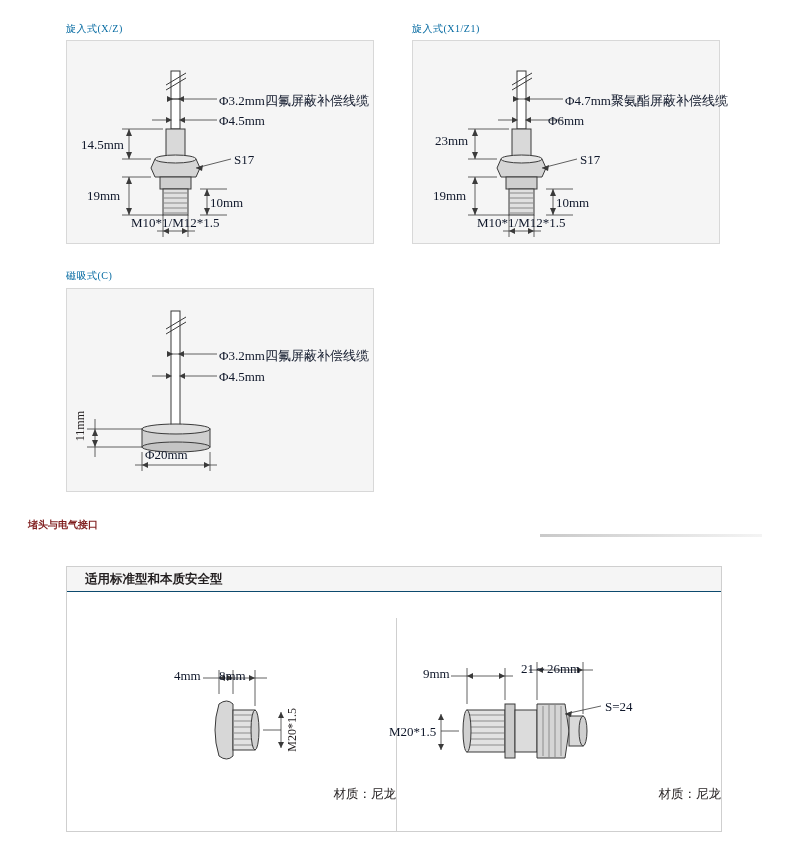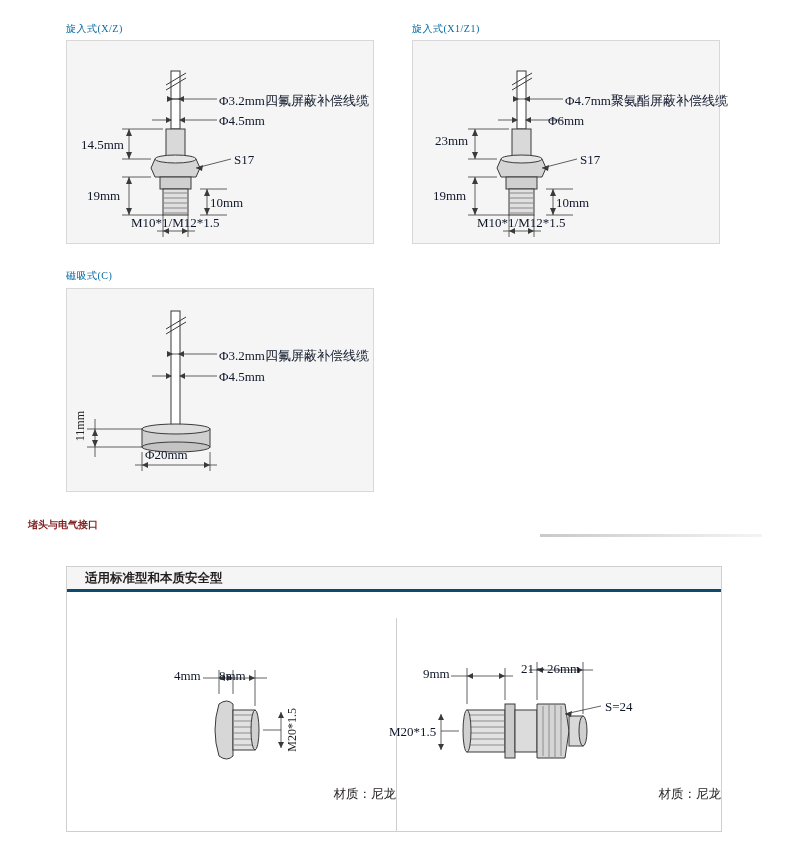--- a/index.html
+++ b/index.html
@@ -48,21 +48,21 @@
 
   
   .tbl{
     position:absolute;
     border:1px solid #cfcfcf;
     background:#fff;
     box-sizing:border-box;
   }
   .tbl-row1{
     position:absolute;left:0;top:0;width:100%;height:25px;
-    background:#f5f5f5;border-bottom:3px solid #0c4a6e;box-sizing:border-box;
+    background:#f5f5f5;border-bottom:1px solid #0c4a6e;box-sizing:border-box;
     font-size:12.5px;font-weight:bold;display:flex;align-items:center;padding-left:18px;
   }
   .tbl-row2{
     position:absolute;left:0;top:25px;width:100%;height:26px;
     background:#f5f5f5;border-bottom:1px solid #cfcfcf;box-sizing:border-box;
     display:flex;
   }
   .tbl-row2 .cell{
     display:flex;align-items:center;justify-content:center;
     font-size:12.5px;height:100%;box-sizing:border-box;

